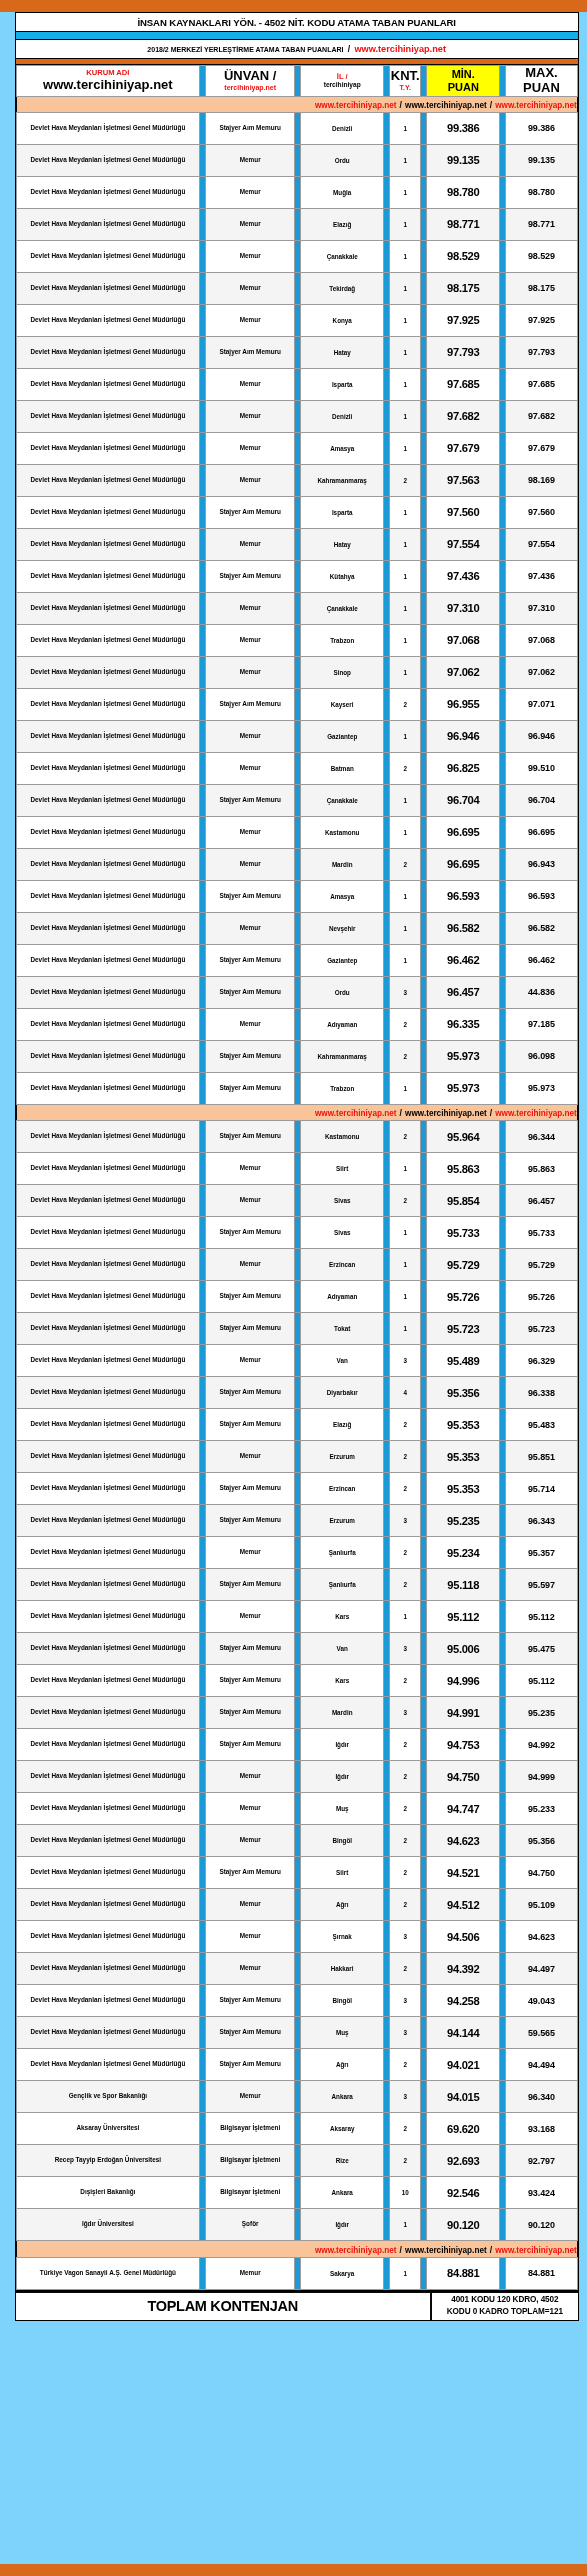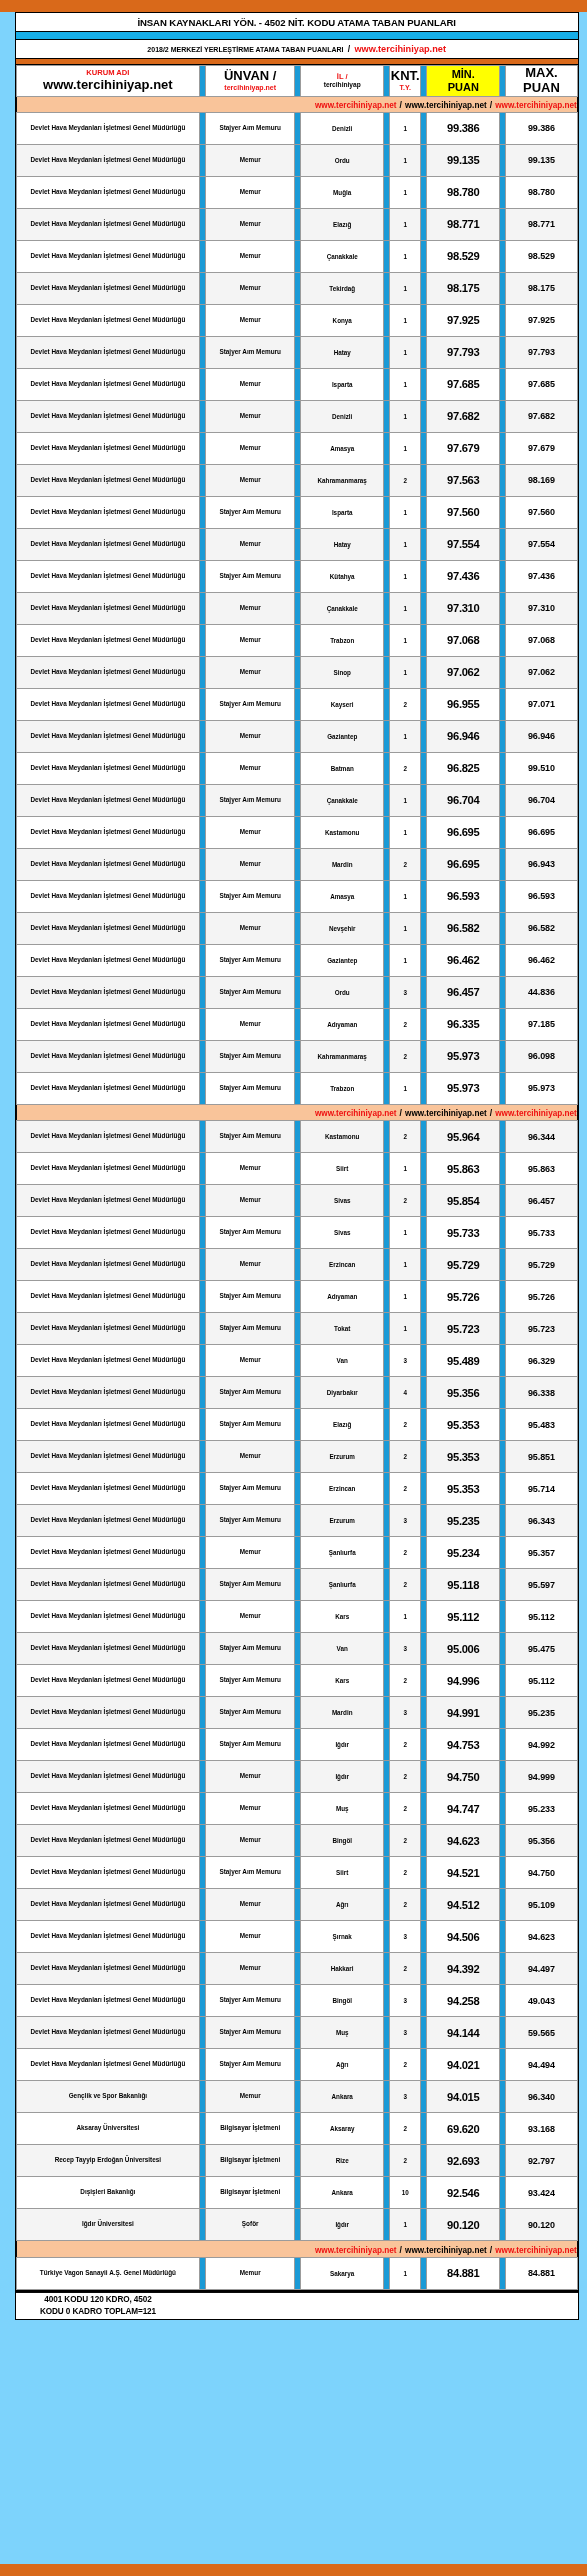--- a/index.html
+++ b/index.html
@@ -185,21 +185,21 @@
     flex: 1 1 auto;
     background: #fff;
     text-align: center;
     padding: 5.3px 0 6px 0;
     font-size: 14.5px;
     font-weight: bold;
     letter-spacing: -0.3px;
     border-right: 2px solid #0a0a0a;
   }
   .total-right {
-    width: 165px;
+    width: 146px;
     background: #fff;
     text-align: center;
     display: flex;
     flex-direction: column;
     justify-content: center;
     padding: 1.3px 1.3px;
   }
   .total-right span {
     display: block;
     font-size: 8.2px;
@@ -1162,20 +1162,21 @@
               <td class="minp cell">84.881</td>
               <td class="c-sep"></td>
               <td class="maxp cell">84.881</td>
             </tr>
           </tbody>
       </table>
 
       <div class="sep-line"></div>
 
       <div class="total-row">
+        <div class="total-left">TOPLAM KONTENJAN</div>
         <div class="total-right">
           <span>4001 KODU 120 KDRO, 4502</span>
           <span>KODU 0 KADRO TOPLAM=121</span>
         </div>
       </div>
 
     </div>
   </div>
 
   <div class="bar-bottom"></div>

